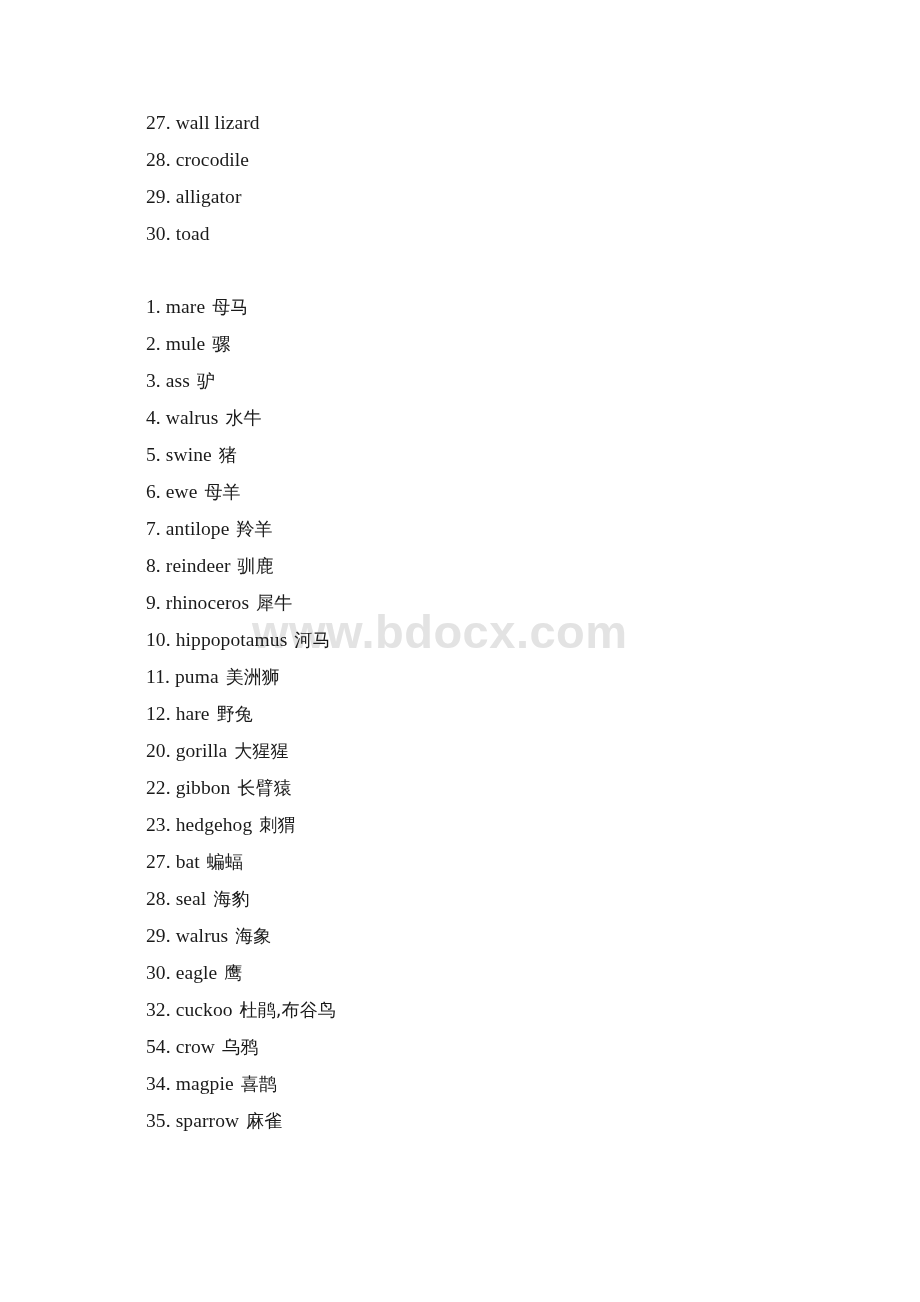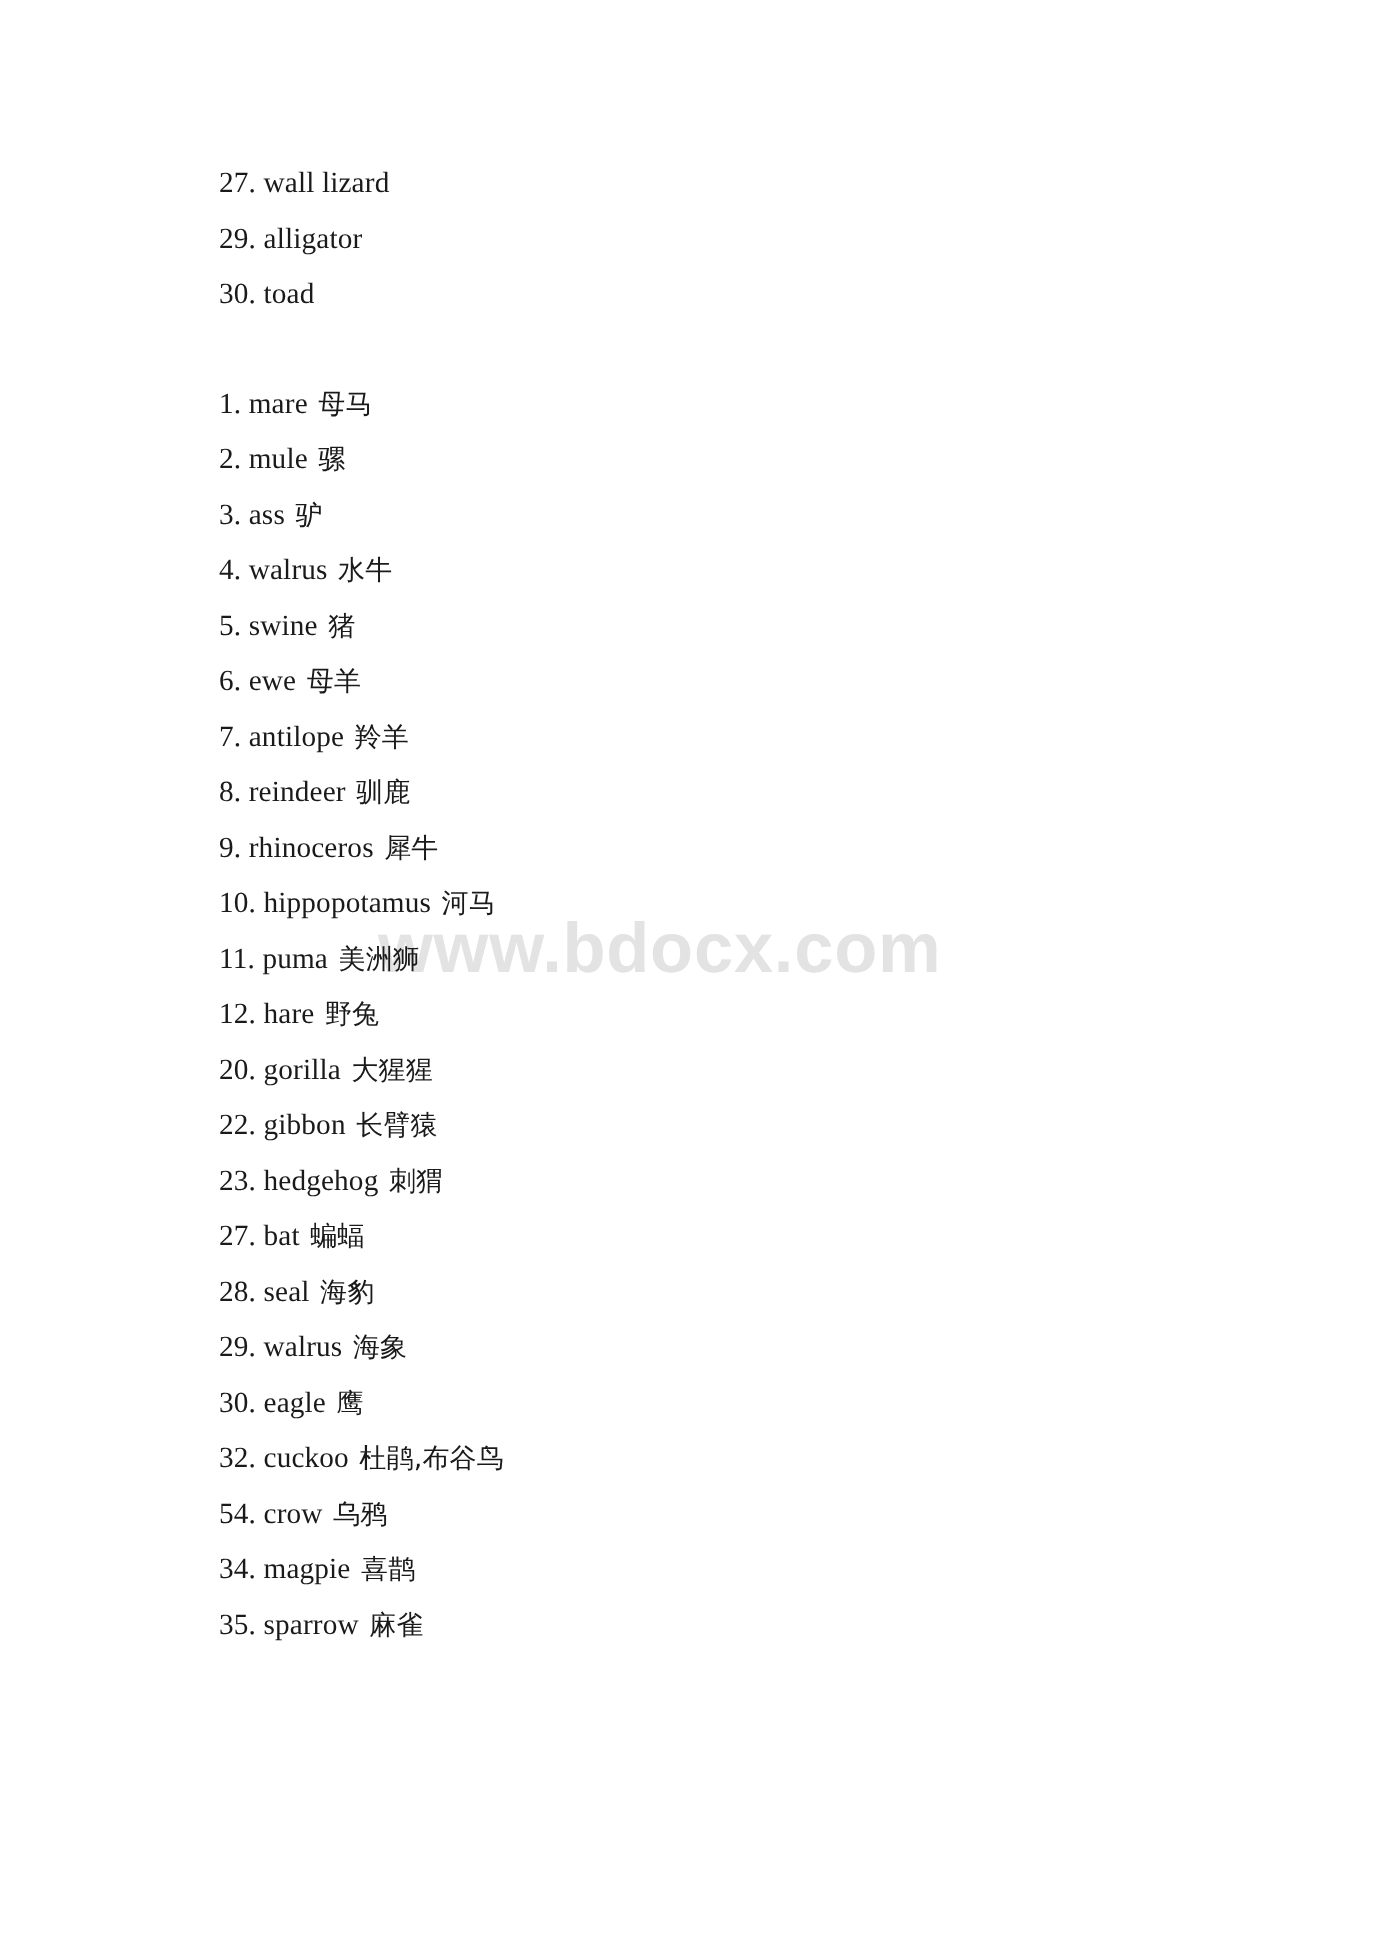--- a/index.html
+++ b/index.html
@@ -96,20 +96,25 @@
 
   <div class="content">
 
     <div class="block">
       <div class="entry">
         <span class="num">27.</span>
         <span class="term">wall lizard</span>
         <span class="gloss"></span>
       </div>
       <div class="entry">
+        <span class="num">28.</span>
+        <span class="term">crocodile</span>
+        <span class="gloss"></span>
+      </div>
+      <div class="entry">
         <span class="num">29.</span>
         <span class="term">alligator</span>
         <span class="gloss"></span>
       </div>
       <div class="entry">
         <span class="num">30.</span>
         <span class="term">toad</span>
         <span class="gloss"></span>
       </div>
     </div>

